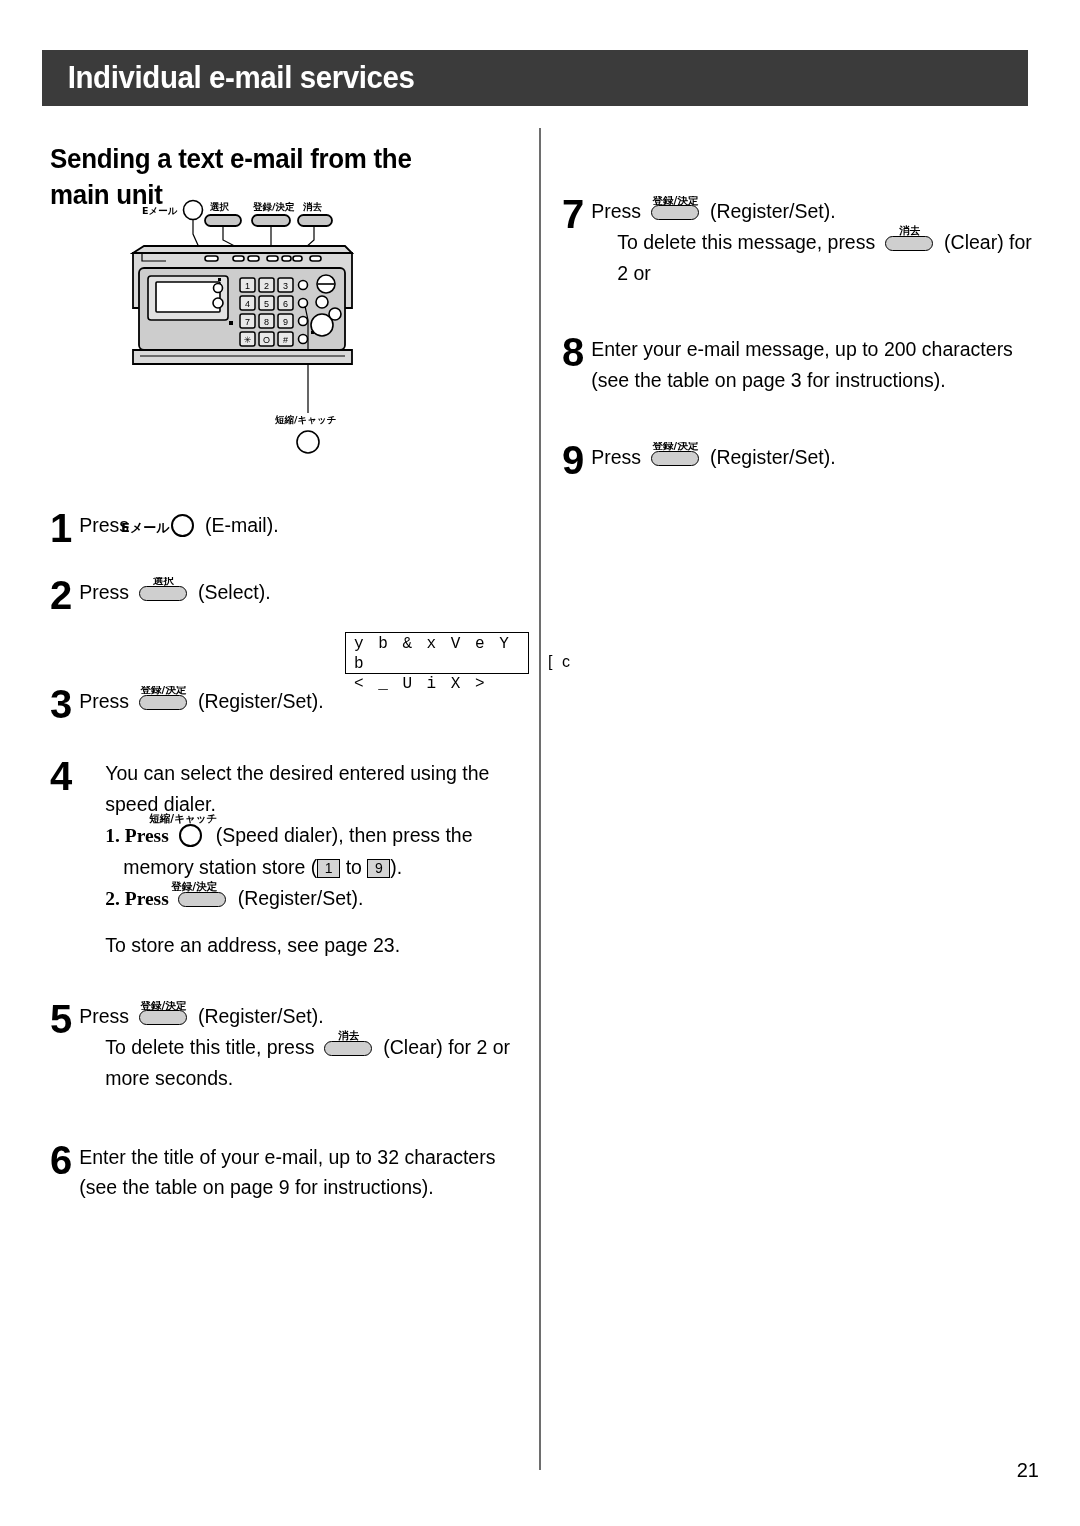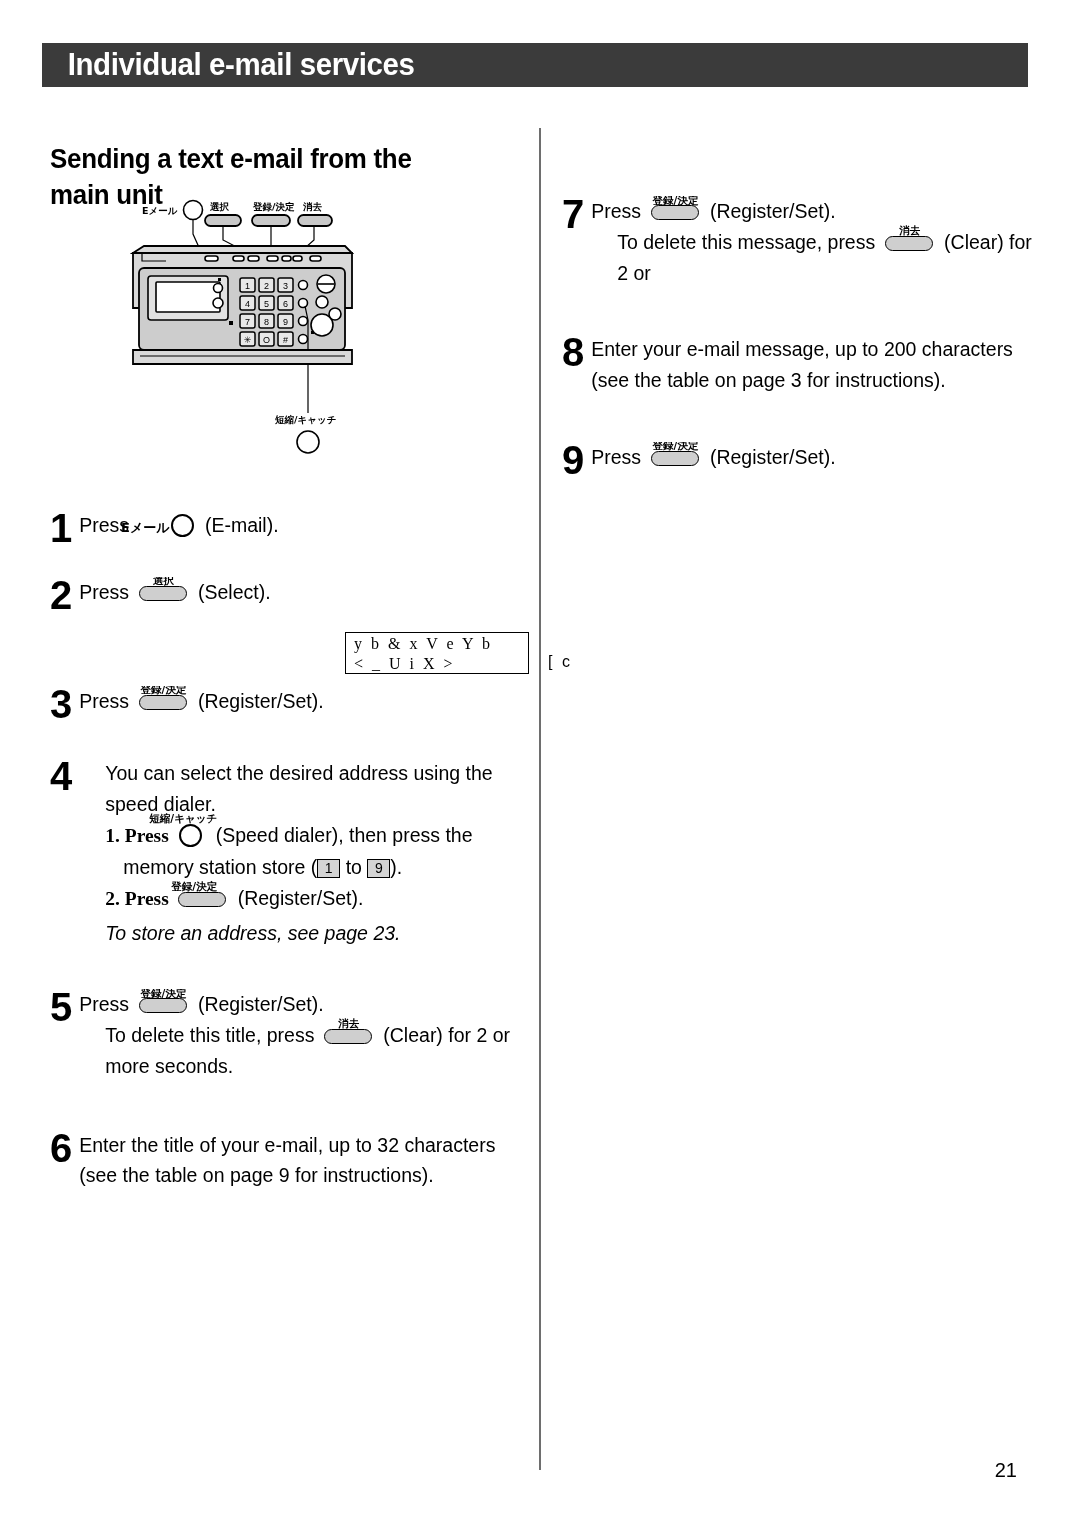--- a/index.html
+++ b/index.html
@@ -13,23 +13,23 @@
     position: relative;
     font-family: "Liberation Sans", sans-serif;
     color: #000000;
     overflow: hidden;
   }
 
   
   #header-banner {
     position: absolute;
     left: 42px;
-    top: 43px;
+    top: 50px;
     width: 986px;
-    height: 44px;
+    height: 56px;
     background: #3b3b3b;
     display: flex;
     align-items: center;
   }
   #header-title {
     color: #ffffff;
     font-size: 31px;
     font-weight: bold;
     letter-spacing: -0.4px;
     padding-left: 27px;
@@ -207,41 +207,41 @@
   #lcd-sample {
     position: absolute;
     left: 345px;
     top: 632px;
     width: 184px;
     height: 42px;
     border: 1.8px solid #000;
     box-sizing: border-box;
     background: #fff;
     font-size: 16px;
-    font-family: Liberation Serif, serif;
+    font-family: Liberation Mono, monospace;
     letter-spacing: 2.5px;
     line-height: 20px;
     padding: 1px 6px 0 8px;
     box-sizing: border-box;
   }
   #lcd-line-1 { text-align: left; }
   #lcd-line-2 { text-align: left; }
   #lcd-overflow {
     position: absolute;
     left: 548px;
     top: 653px;
     font-size: 16px;
     letter-spacing: 2.5px;
     white-space: nowrap;
   }
 
   
   #page-number {
     position: absolute;
-    right: 63px;
+    right: 41px;
     bottom: 44px;
     font-size: 20px;
   }
 </style>
 </head>
 <body>
 
 <div id="header-banner">
   <div id="header-title">Individual e-mail services</div>
 </div>
@@ -400,21 +400,21 @@
           <span class="cap"></span>
         </span>
         <span>(Register/Set).</span>
       </p>
     </div>
   </div>
 
   <div class="step" style="margin-top:42px; margin-bottom:30px;">
     <span class="step-num">4</span>
     <div class="step-body">
-      <p class="sub-line">You can select the desired address using the speed dialer.</p>
+      <p class="sub-line">You can select the desired entered using the speed dialer.</p>
       <div class="sub-list">
         <p class="sub-item">
           <b>1. Press</b>
           <span class="btn-circle">
             <span class="jlabel">短縮/キャッチ</span>
             <span class="ring"></span>
           </span>
           <span>(Speed dialer), then press the</span>
         </p>
         <p class="sub-item" style="text-indent:0; padding-left:18px;">
@@ -424,21 +424,21 @@
         </p>
         <p class="sub-item">
           <b>2. Press</b>
           <span class="btn-pill">
             <span class="jlabel">登録/決定</span>
             <span class="cap"></span>
           </span>
           <span>(Register/Set).</span>
         </p>
       </div>
-      <p class="sub-line" style="margin-top:4px;font-style:italic;">To store an address, see page 23.</p>
+      <p class="sub-line" style="margin-top:16px;">To store an address, see page 23.</p>
     </div>
   </div>
 
   <div class="step" style="margin-top:40px; margin-bottom:30px;">
     <span class="step-num">5</span>
     <div class="step-body">
       <p>
         <span>Press</span>
         <span class="btn-pill">
           <span class="jlabel">登録/決定</span>

